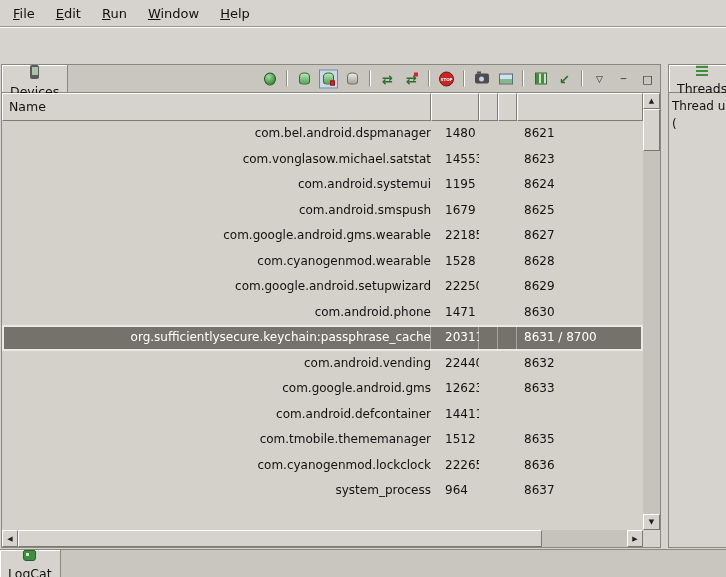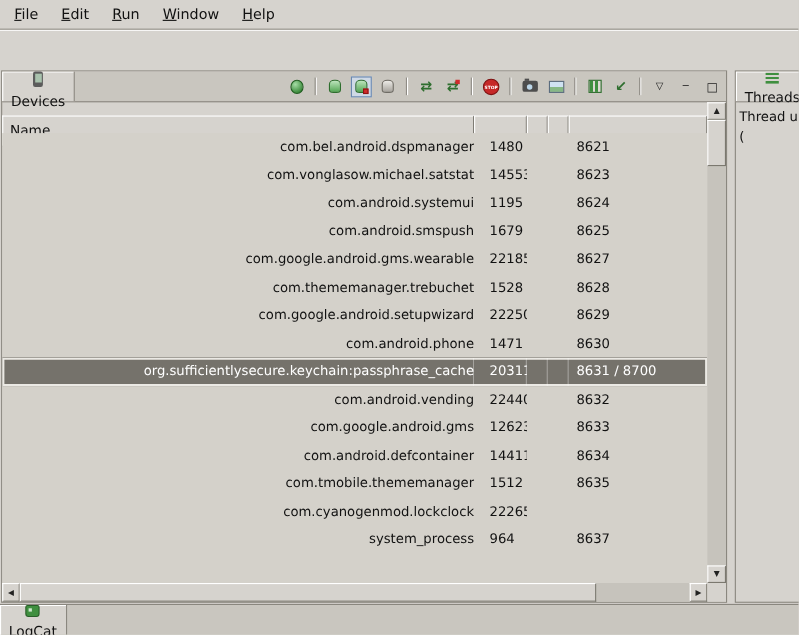--- a/index.html
+++ b/index.html
@@ -62,21 +62,21 @@
   .cam { width:14px; height:10px; background:#4d4d4d; border-radius:2px; position:relative; }
   .cam::before { content:""; position:absolute; left:4.5px; top:2.5px; width:5px; height:5px; border-radius:50%; background:#bcd6e8; }
   .cam::after { content:""; position:absolute; left:2px; top:-2px; width:4px; height:2px; background:#4d4d4d; }
   .pic { width:14px; height:11px; border:1px solid #5a6c7e; background:linear-gradient(180deg,#cfe2f2 55%,#86b886 55%); }
   .grid-ic { width:12px; height:12px; background:repeating-linear-gradient(90deg,#3f8f3f 0 3px,#dcd9d2 3px 5px); border:1px solid #2e6e2e; }
   .chrome { font-size:9px; color:#222; line-height:1; }
   .chrome.max { font-size:11px; }
   
   .table-zone { position:absolute; left:0; right:0; top:28px; bottom:0; }
   .thead {
-    position:absolute; left:0; right:17px; top:12px; height:28px;
+    position:absolute; left:0; right:17px; top:0; height:28px;
     display:grid; grid-template-columns:429px 48px 19px 19px 1fr;
   }
   .th {
     background:#d6d3ce; line-height:26px; padding-left:6px; font-size:12.5px;
     border-top:1px solid #ffffff; border-left:1px solid #ffffff;
     border-right:1px solid #7f7c75; border-bottom:1px solid #7f7c75;
     overflow:hidden; white-space:nowrap;
   }
   .tbody {
     position:absolute; left:0; right:17px; top:28px; bottom:17px;
@@ -237,21 +237,21 @@
 
         <div class="row">
           <div class="cell name">com.google.android.gms.wearable</div>
           <div class="cell pid">22185</div>
           <div class="cell"></div>
           <div class="cell"></div>
           <div class="cell port">8627</div>
         </div>
 
         <div class="row">
-          <div class="cell name">com.thememanager.trebuchet</div>
+          <div class="cell name">com.cyanogenmod.wearable</div>
           <div class="cell pid">1528</div>
           <div class="cell"></div>
           <div class="cell"></div>
           <div class="cell port">8628</div>
         </div>
 
         <div class="row">
           <div class="cell name">com.google.android.setupwizard</div>
           <div class="cell pid">22250</div>
           <div class="cell"></div>
@@ -289,36 +289,36 @@
           <div class="cell"></div>
           <div class="cell"></div>
           <div class="cell port">8633</div>
         </div>
 
         <div class="row">
           <div class="cell name">com.android.defcontainer</div>
           <div class="cell pid">14411</div>
           <div class="cell"></div>
           <div class="cell"></div>
-          <div class="cell port">8634</div>
         </div>
 
         <div class="row">
           <div class="cell name">com.tmobile.thememanager</div>
           <div class="cell pid">1512</div>
           <div class="cell"></div>
           <div class="cell"></div>
           <div class="cell port">8635</div>
         </div>
 
         <div class="row">
           <div class="cell name">com.cyanogenmod.lockclock</div>
           <div class="cell pid">22265</div>
           <div class="cell"></div>
           <div class="cell"></div>
+          <div class="cell port">8636</div>
         </div>
 
         <div class="row">
           <div class="cell name">system_process</div>
           <div class="cell pid">964</div>
           <div class="cell"></div>
           <div class="cell"></div>
           <div class="cell port">8637</div>
         </div>
       </div>

